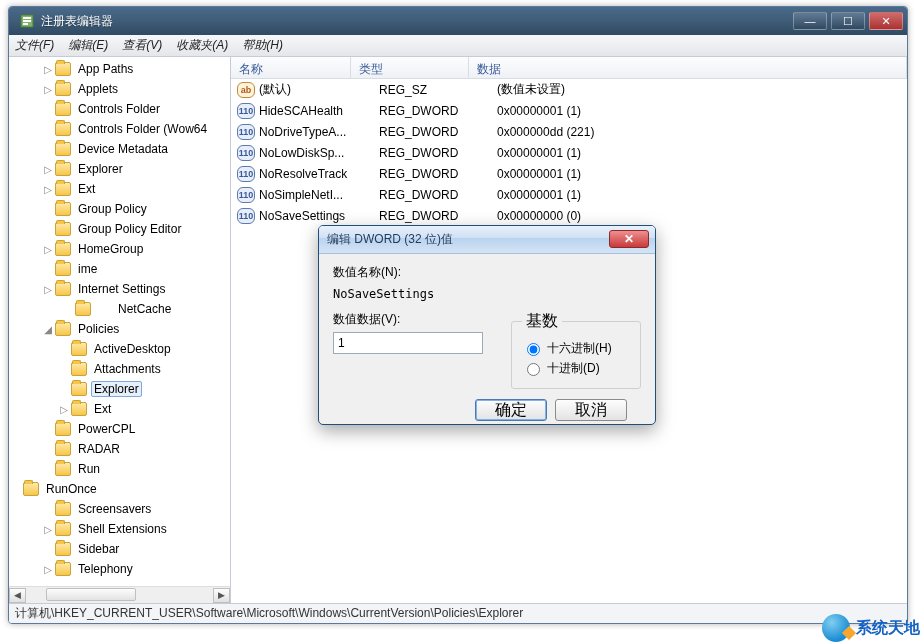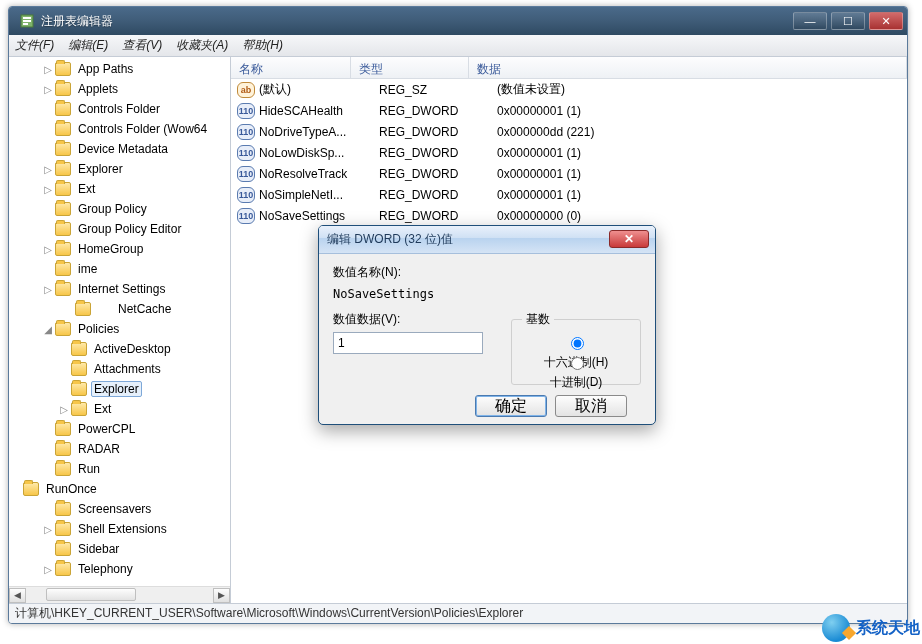--- a/index.html
+++ b/index.html
@@ -190,35 +190,35 @@
     display:flex; align-items:center; justify-content:center;
     color:#fff; font-weight:bold; font-size:12px;
   }
   .dialog .dlg-body {
     padding: 10px 14px 0 14px;
   }
   .dialog fieldset.gb {
     border:1px solid #cfcfcf; border-radius:3px;
     margin:0; padding: 6px 10px 10px 10px;
   }
-  .dialog legend { font-size:12px; padding: 0 4px; }
+  .dialog legend { font-size:16px; padding: 0 4px; }
   .dialog .ro-name {
     font-family: SimSun, monospace;
     padding: 2px 0 10px 0;
   }
   .dialog .row2 { display:flex; gap: 18px; }
   .dialog .valbox { flex:1; }
   .dialog label.small { display:block; margin-bottom:4px; }
   .dialog input[type=text] {
     width: 150px; height: 22px;
     border:1px solid #9aaabd; padding: 2px 4px;
     font-family: inherit; font-size:12px;
   }
   .dialog .radiobox { width: 130px; }
-  .dialog .radio-opt { display:flex; align-items:center; gap:4px; height:20px;flex-direction:column; }
+  .dialog .radio-opt { display:flex; align-items:center; gap:4px; height:20px; }
   .dlg-buttons {
     display:flex; gap: 8px; justify-content:flex-end;
     padding: 10px 14px 0 0;
   }
   .dlg-btn {
     width: 72px; height: 22px;
     border:1px solid #8a8a8a; border-radius:3px;
     background: linear-gradient(to bottom,#fdfdfd,#e3e3e3);
     display:flex; align-items:center; justify-content:center;
     font-size:16px;

